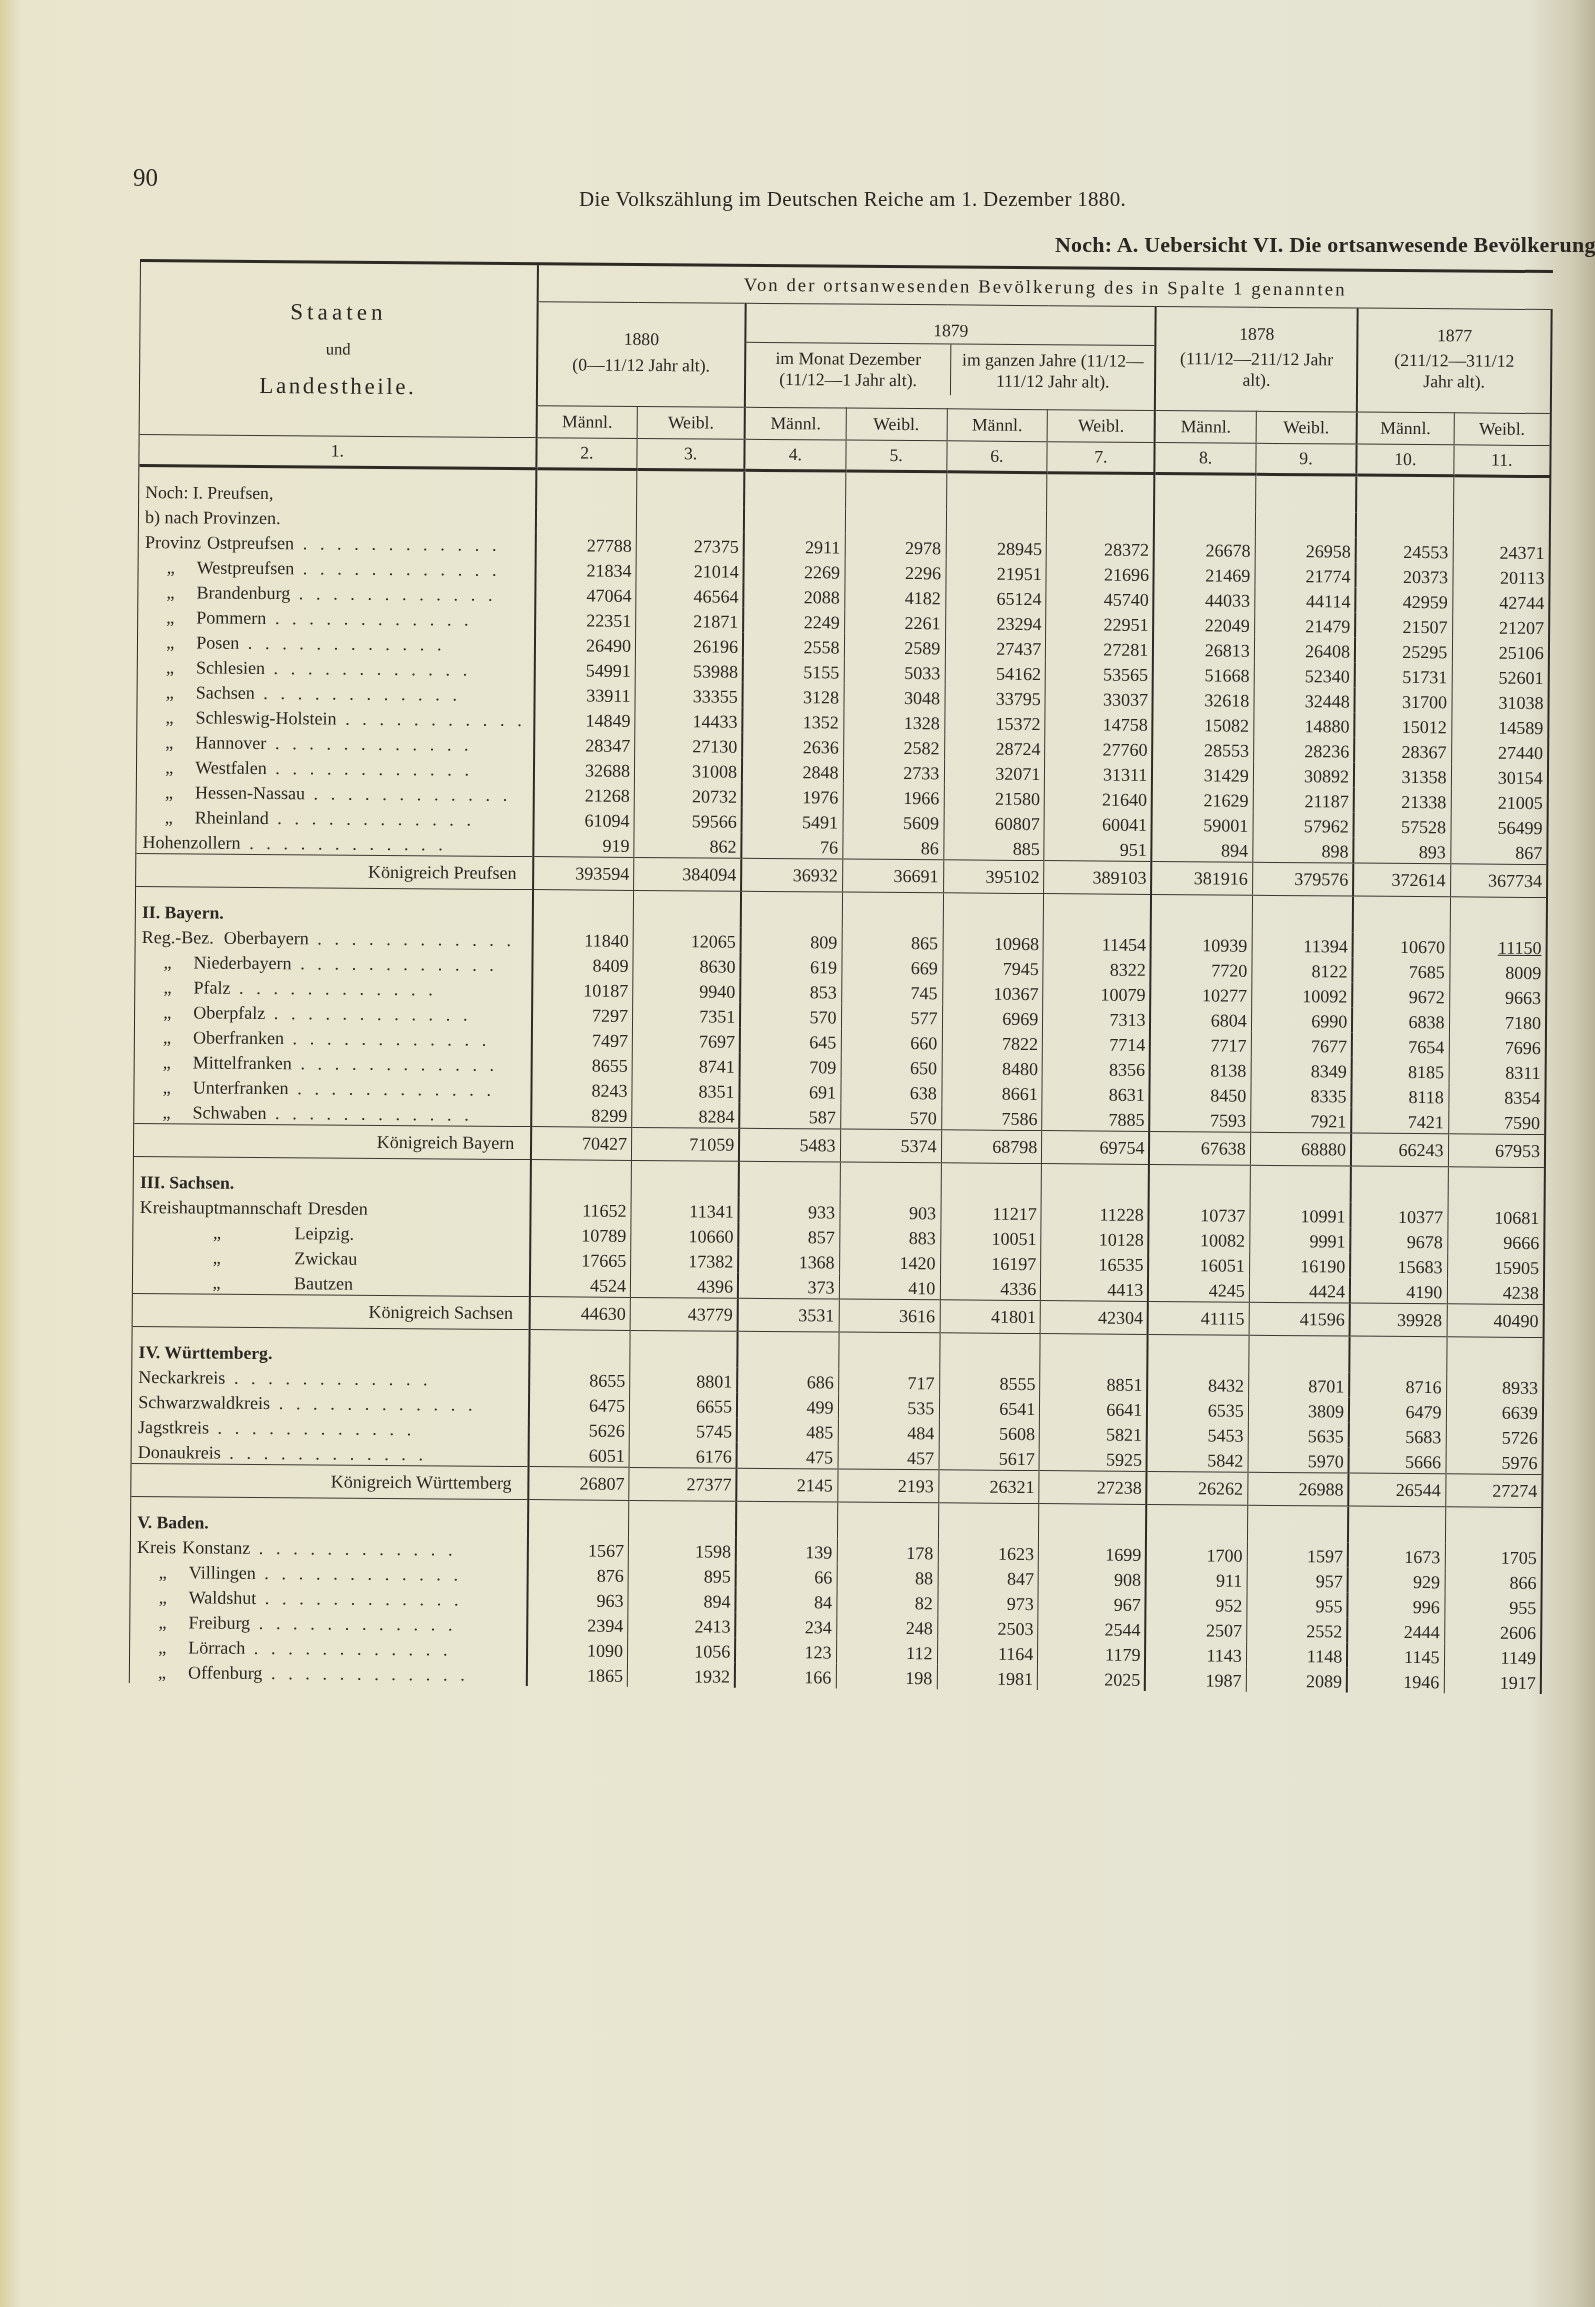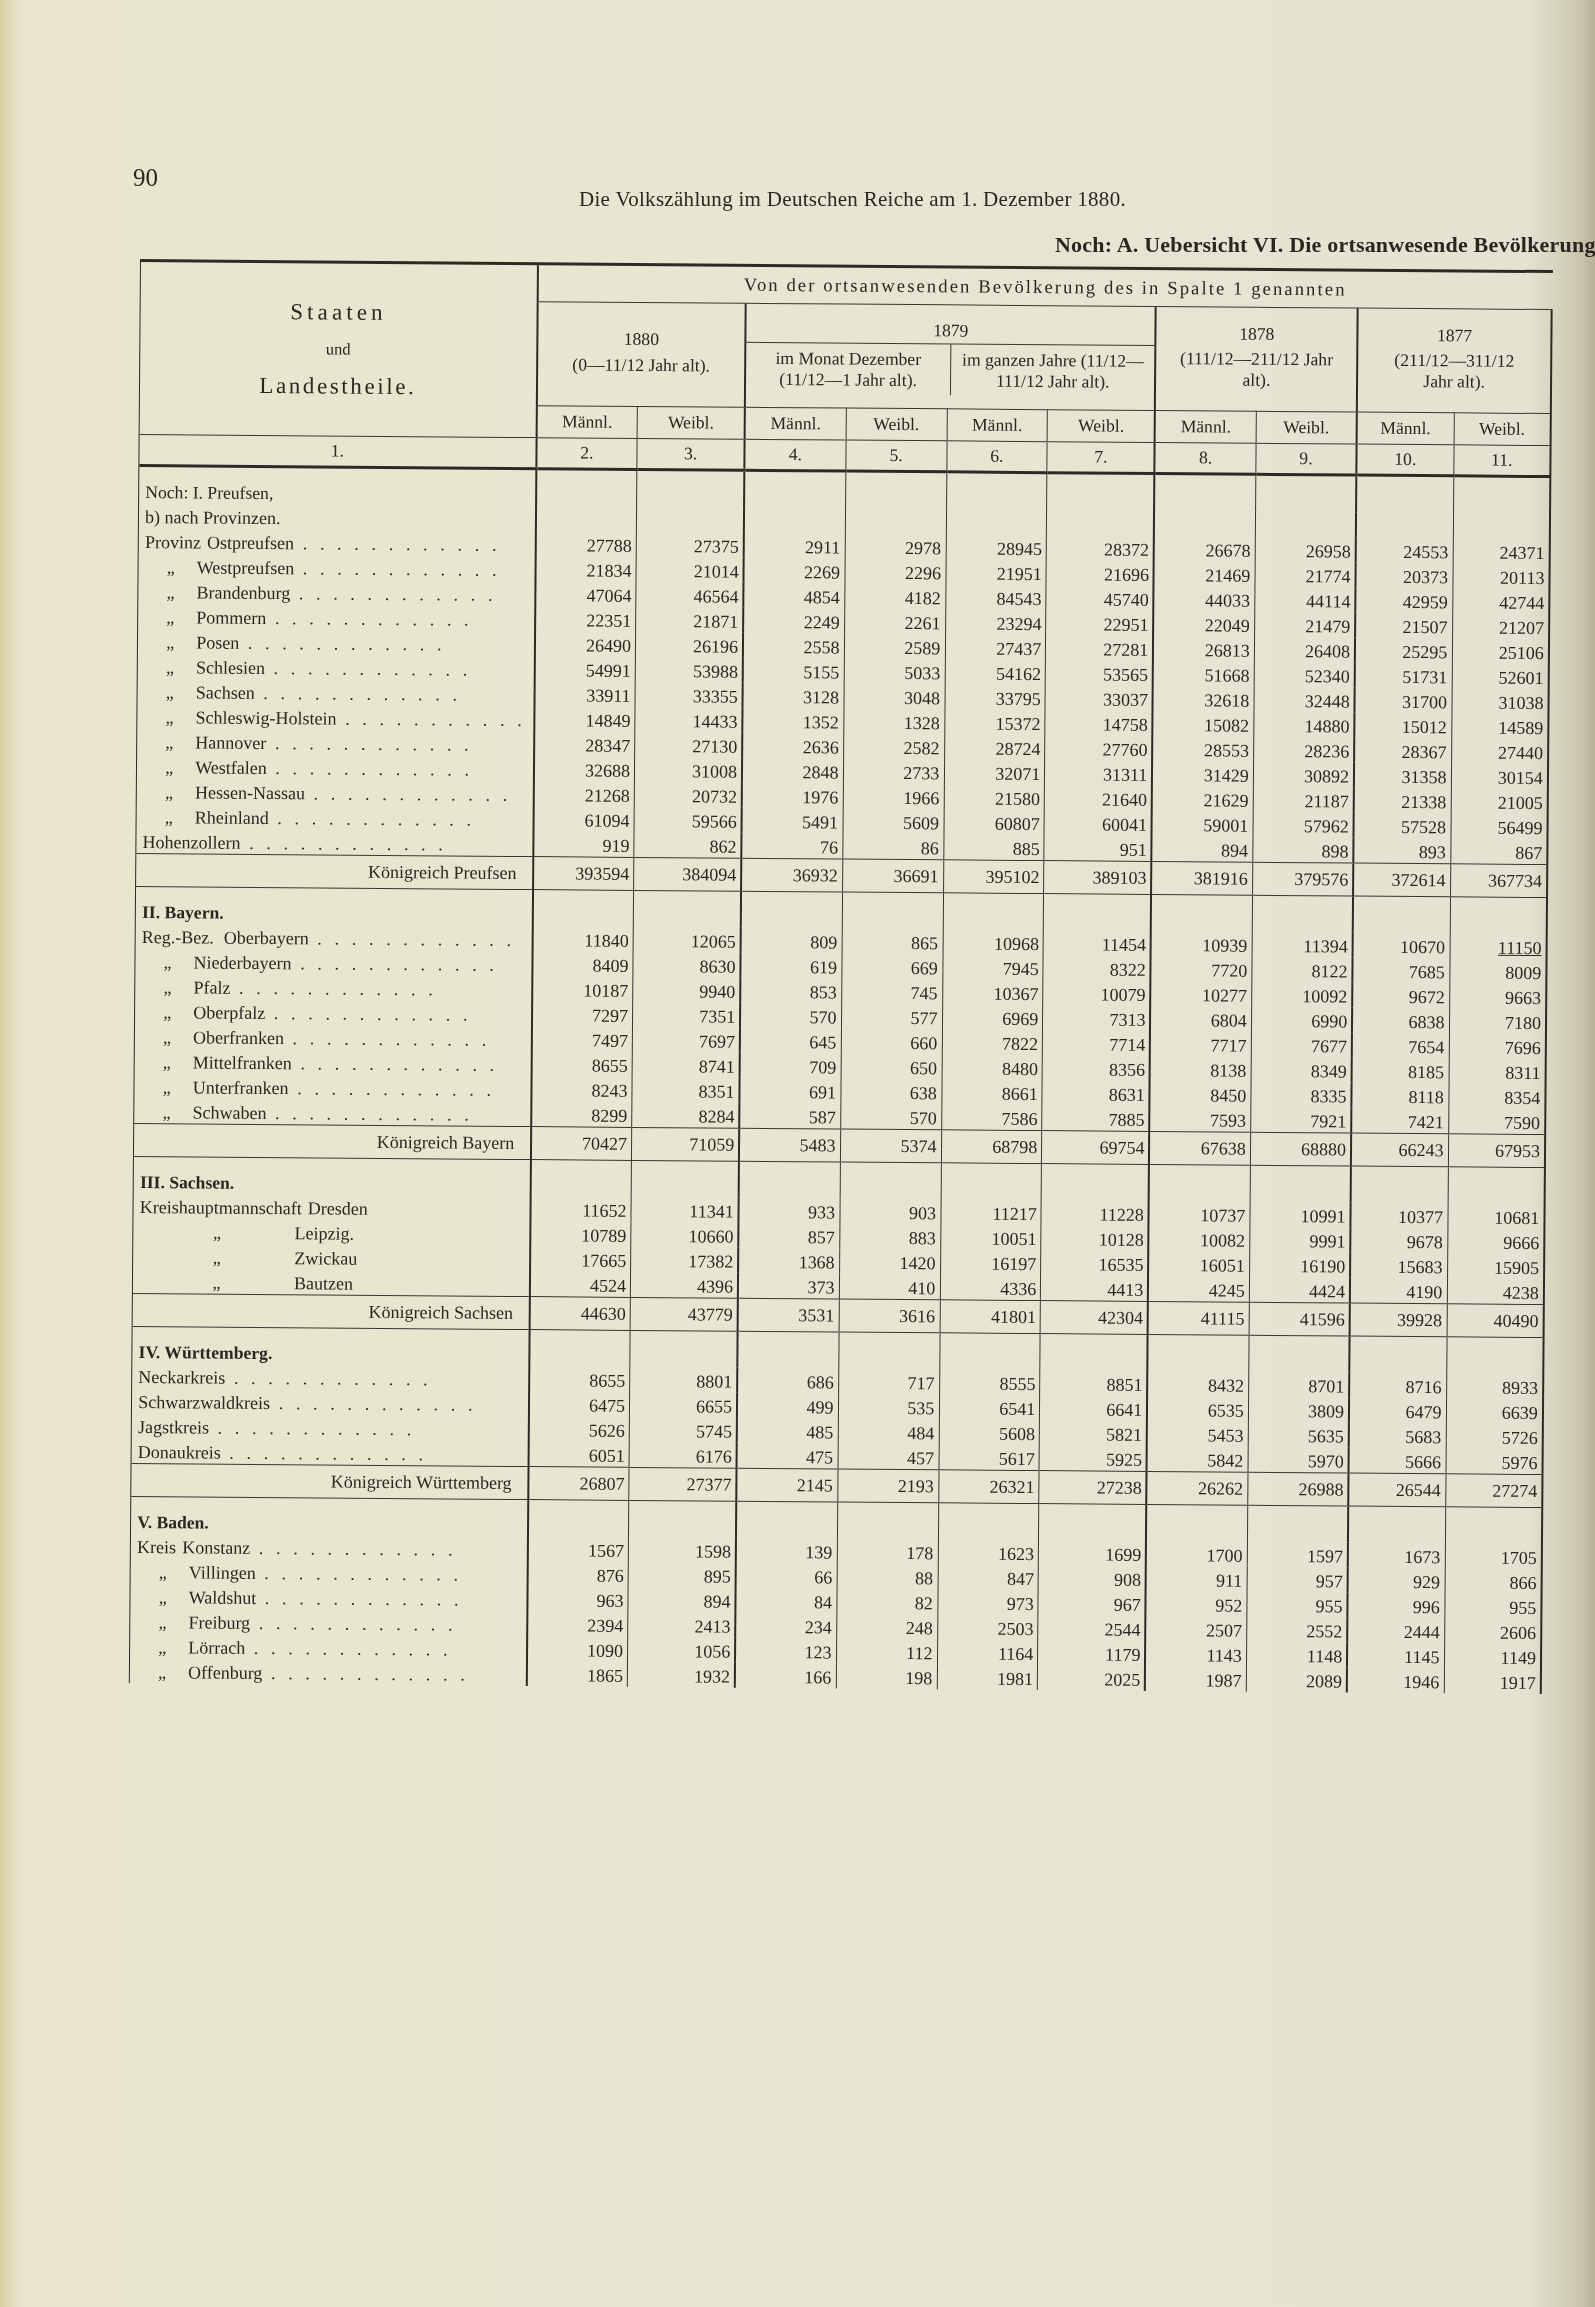--- a/index.html
+++ b/index.html
@@ -172,23 +172,23 @@
             <td class="num thin-sep">21696</td>
             <td class="num colgroup-sep">21469</td>
             <td class="num thin-sep">21774</td>
             <td class="num colgroup-sep">20373</td>
             <td class="num thin-sep" style="border-right: 2.1px solid rgb(45, 41, 37);">20113</td>
           </tr>
           <tr>
             <td class="label"><span class="ind">„</span><span>Brandenburg</span><span class="dots"> . . . . . . . . . . . .</span></td>
             <td class="num colgroup-sep">47064</td>
             <td class="num thin-sep">46564</td>
-            <td class="num colgroup-sep">4854</td>
+            <td class="num colgroup-sep">2088</td>
             <td class="num thin-sep">4182</td>
-            <td class="num thin-sep">84543</td>
+            <td class="num thin-sep">65124</td>
             <td class="num thin-sep">45740</td>
             <td class="num colgroup-sep">44033</td>
             <td class="num thin-sep">44114</td>
             <td class="num colgroup-sep">42959</td>
             <td class="num thin-sep" style="border-right: 2.1px solid rgb(45, 41, 37);">42744</td>
           </tr>
           <tr>
             <td class="label"><span class="ind">„</span><span>Pommern</span><span class="dots"> . . . . . . . . . . . .</span></td>
             <td class="num colgroup-sep">22351</td>
             <td class="num thin-sep">21871</td>

